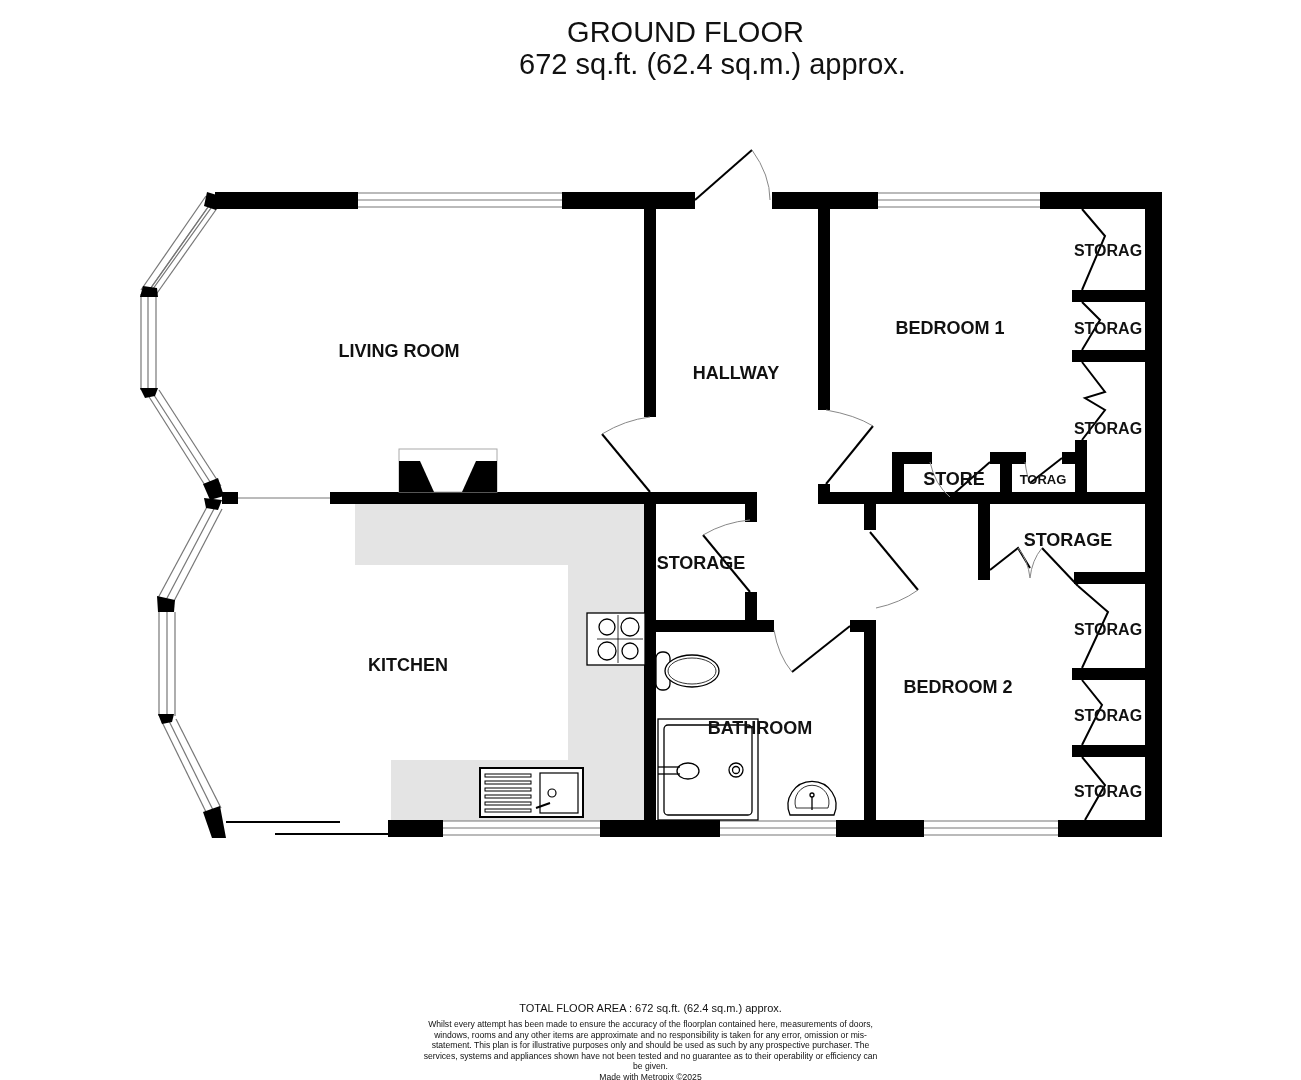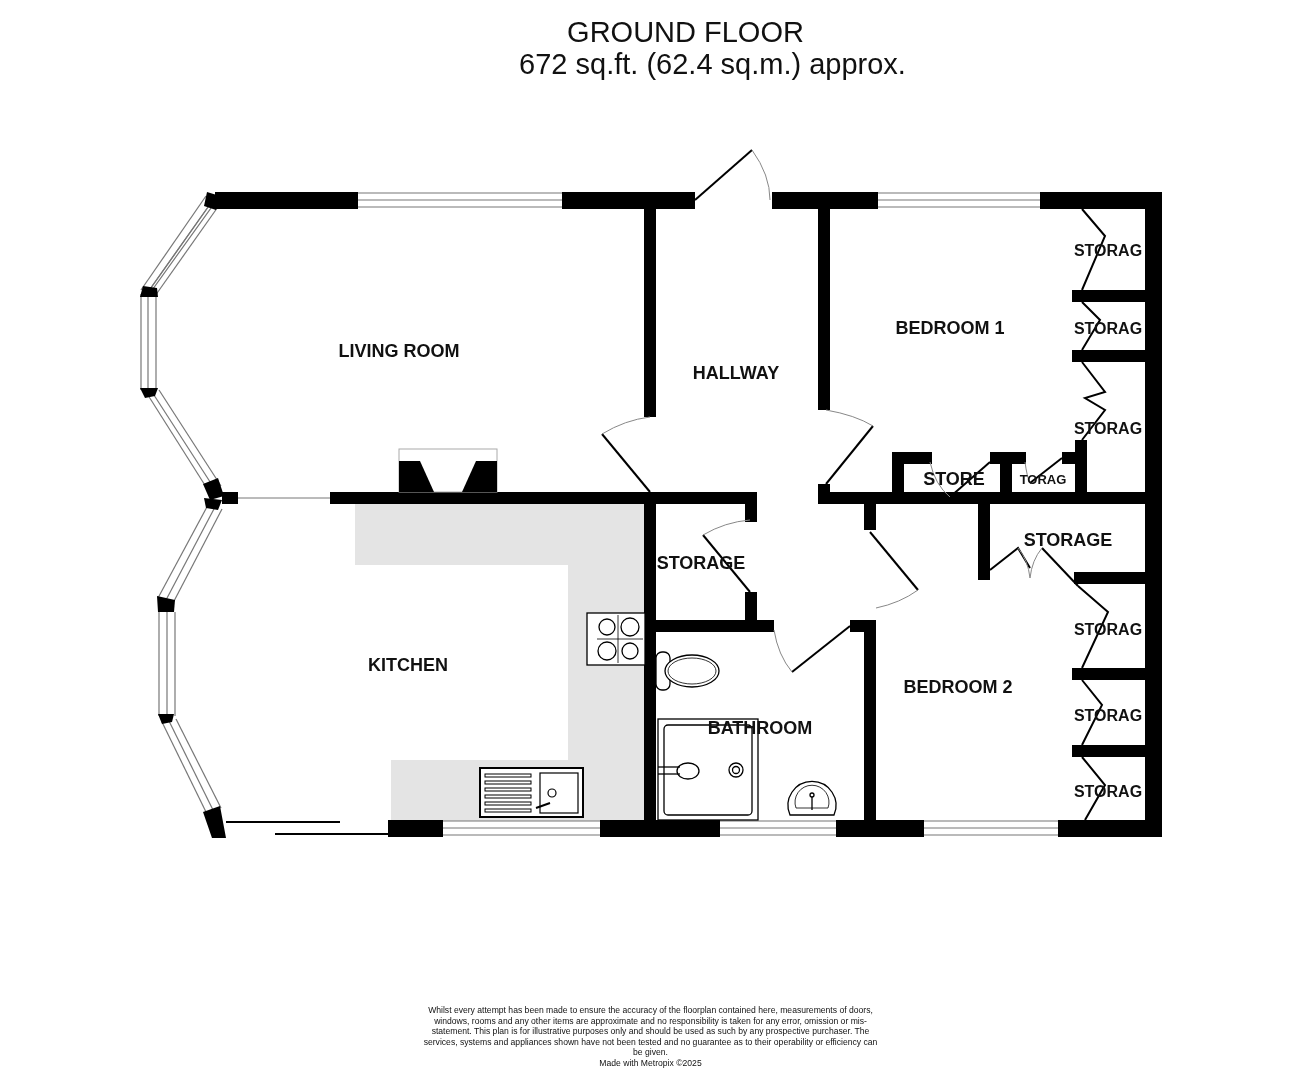--- a/index.html
+++ b/index.html
@@ -241,15 +241,16 @@
 
   <text class="room-label sm" x="1108" y="256" text-anchor="middle">STORAG</text>
   <text class="room-label sm" x="1108" y="334" text-anchor="middle">STORAG</text>
   <text class="room-label sm" x="1108" y="434" text-anchor="middle">STORAG</text>
   <text class="room-label sm" x="1108" y="635" text-anchor="middle">STORAG</text>
   <text class="room-label sm" x="1108" y="721" text-anchor="middle">STORAG</text>
   <text class="room-label sm" x="1108" y="797" text-anchor="middle">STORAG</text>
 </svg>
 
 <div class="footer">
+  <div class="total">TOTAL FLOOR AREA : 672 sq.ft. (62.4 sq.m.) approx.</div>
   <div class="disc">Whilst every attempt has been made to ensure the accuracy of the floorplan contained here, measurements of doors, windows, rooms and any other items are approximate and no responsibility is taken for any error, omission or mis-statement. This plan is for illustrative purposes only and should be used as such by any prospective purchaser. The services, systems and appliances shown have not been tested and no guarantee as to their operability or efficiency can be given.</div>
   <div class="disc" style="margin-top:0">Made with Metropix ©2025</div>
 </div>
 
 </body></html>

